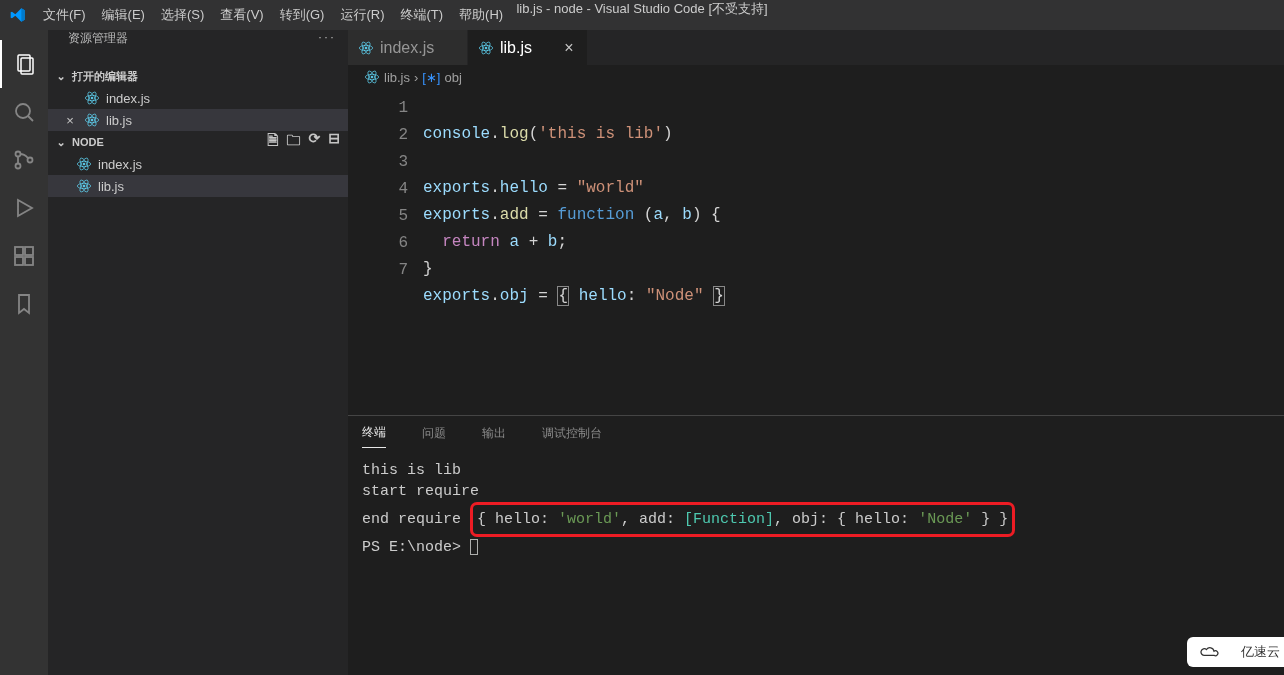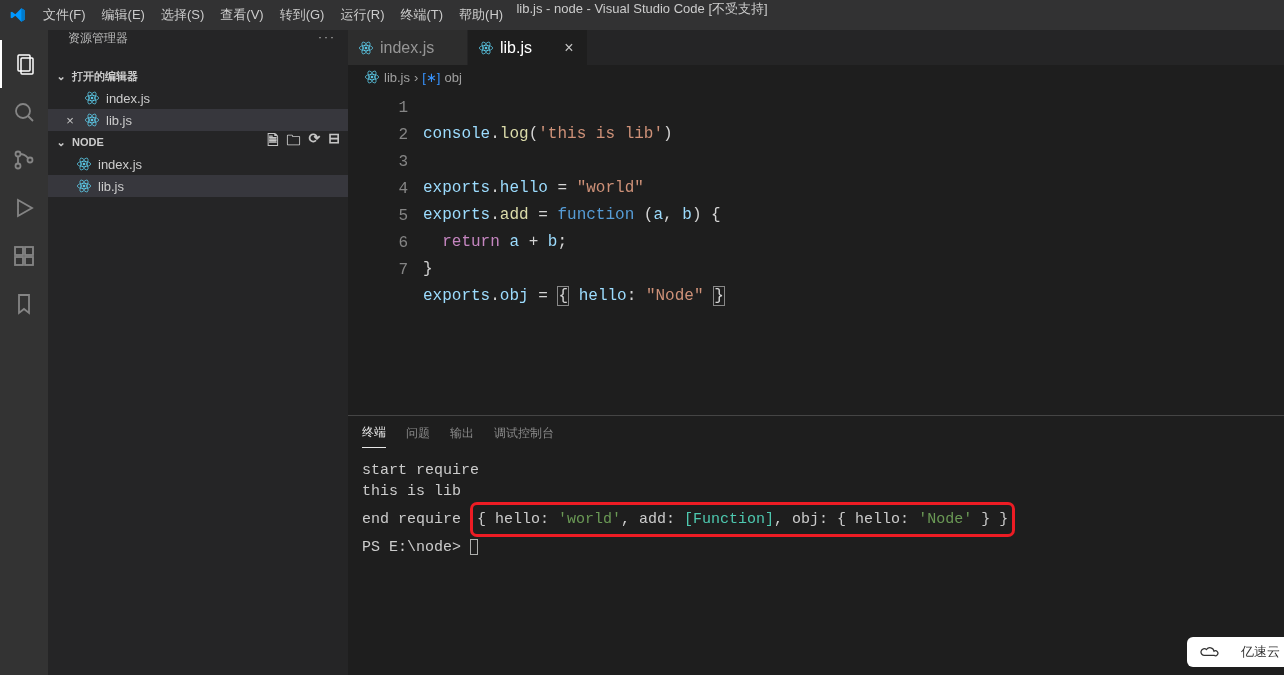--- a/index.html
+++ b/index.html
@@ -172,21 +172,21 @@
   
   .panel {
     height:260px;
     background:#1e1e1e;
     border-top:1px solid #454545;
     display:flex; flex-direction:column;
   }
   .panel-tabs {
     height:32px;
     display:flex; align-items:flex-end;
-    gap:20px;
+    gap:36px;
     padding-left:14px;
     font-size:12px;
     color:#8a8a8a;
   }
   .panel-tab { padding:6px 0; cursor:pointer; }
   .panel-tab.active {
     color:#e7e7e7;
     border-bottom:1px solid #e7e7e7;
   }
   .terminal {
@@ -414,22 +414,22 @@
     </div>
 
     <div class="panel">
       <div class="panel-tabs">
         <div class="panel-tab active">终端</div>
         <div class="panel-tab">问题</div>
         <div class="panel-tab">输出</div>
         <div class="panel-tab">调试控制台</div>
       </div>
       <div class="terminal" id="terminal">
+          <div>this is lib</div>
           <div>start require</div>
-          <div>this is lib</div>
           <div>end require <span class="highlight-box">{ hello: <span class="term-green">'world'</span>, add: <span class="term-cyan">[Function]</span>, obj: { hello: <span class="term-green">'Node'</span> } }</span></div>
           <div>PS E:\node&gt; <span class="cursorbox"></span></div>
         </div>
     </div>
   </div>
 </div>
 
 <div class="watermark">
   <svg width="20" height="14" viewBox="0 0 24 16" fill="none" stroke="#333" stroke-width="1.5">
       <path d="M7 12a4 4 0 1 1 2-7 5 5 0 0 1 9 2 3 3 0 1 1 0 5H7z"></path>

